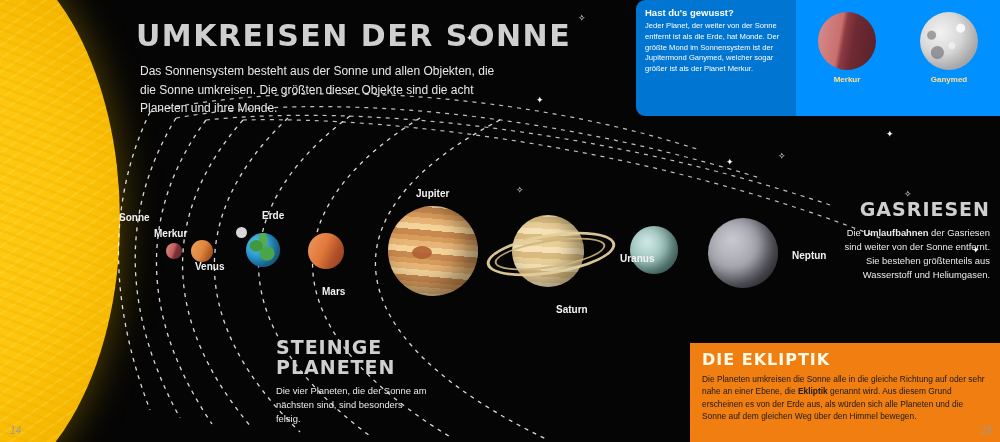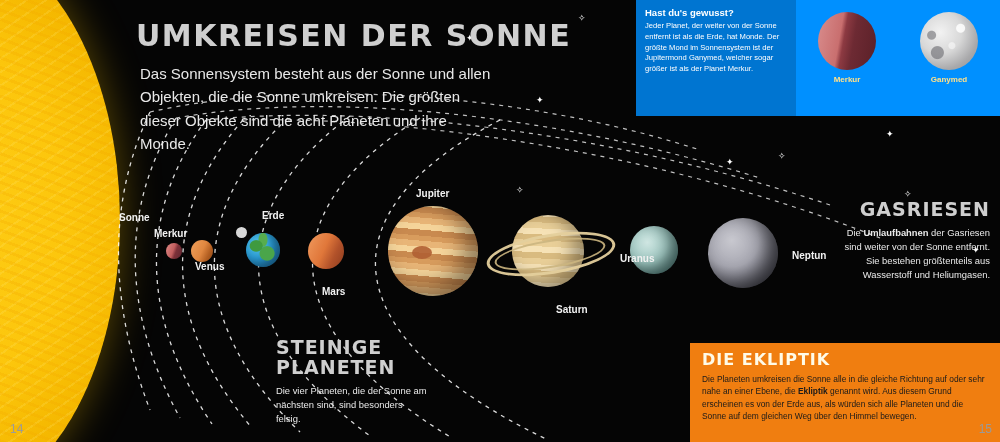--- a/index.html
+++ b/index.html
@@ -56,34 +56,35 @@
     letter-spacing: 1.5px;
     font-weight: bold;
     color: #cfcfcf;
     font-family: "DejaVu Sans", sans-serif;
   }
   .intro {
     position: absolute;
     left: 140px;
     top: 62px;
     width: 360px;
-    font-size: 15px;
+    font-size: 12px;
     line-height: 1.55;
     color: #e8e8e8;
   }
 
   
   .infobox {
     position: absolute;
     left: 636px;
     top: 0;
     width: 364px;
     height: 116px;
     background: #0075d1;
     display: flex;
+    border-radius: 9px;
   }
   .infobox-left {
     width: 160px;
     padding: 7px 8px 0 9px;
     box-sizing: border-box;
   }
   .infobox-title {
     font-size: 9.5px;
     font-weight: bold;
     color: #fff;
@@ -193,22 +194,23 @@
     font-size: 8.4px;
     line-height: 1.48;
     color: #1a1a1a;
   }
   .ecliptic b { font-weight: bold; }
 
   
   .pageno {
     position: absolute;
     bottom: 6px;
-    font-size: 12px;
+    font-size: 10px;
     color: #9a9a9a;
+    font-style: italic;
   }
   .pageno.left { left: 10px; }
   .pageno.right { right: 8px; }
 
   .star {
     position: absolute;
     color: #fff;
     font-size: 9px;
     line-height: 1;
   }

